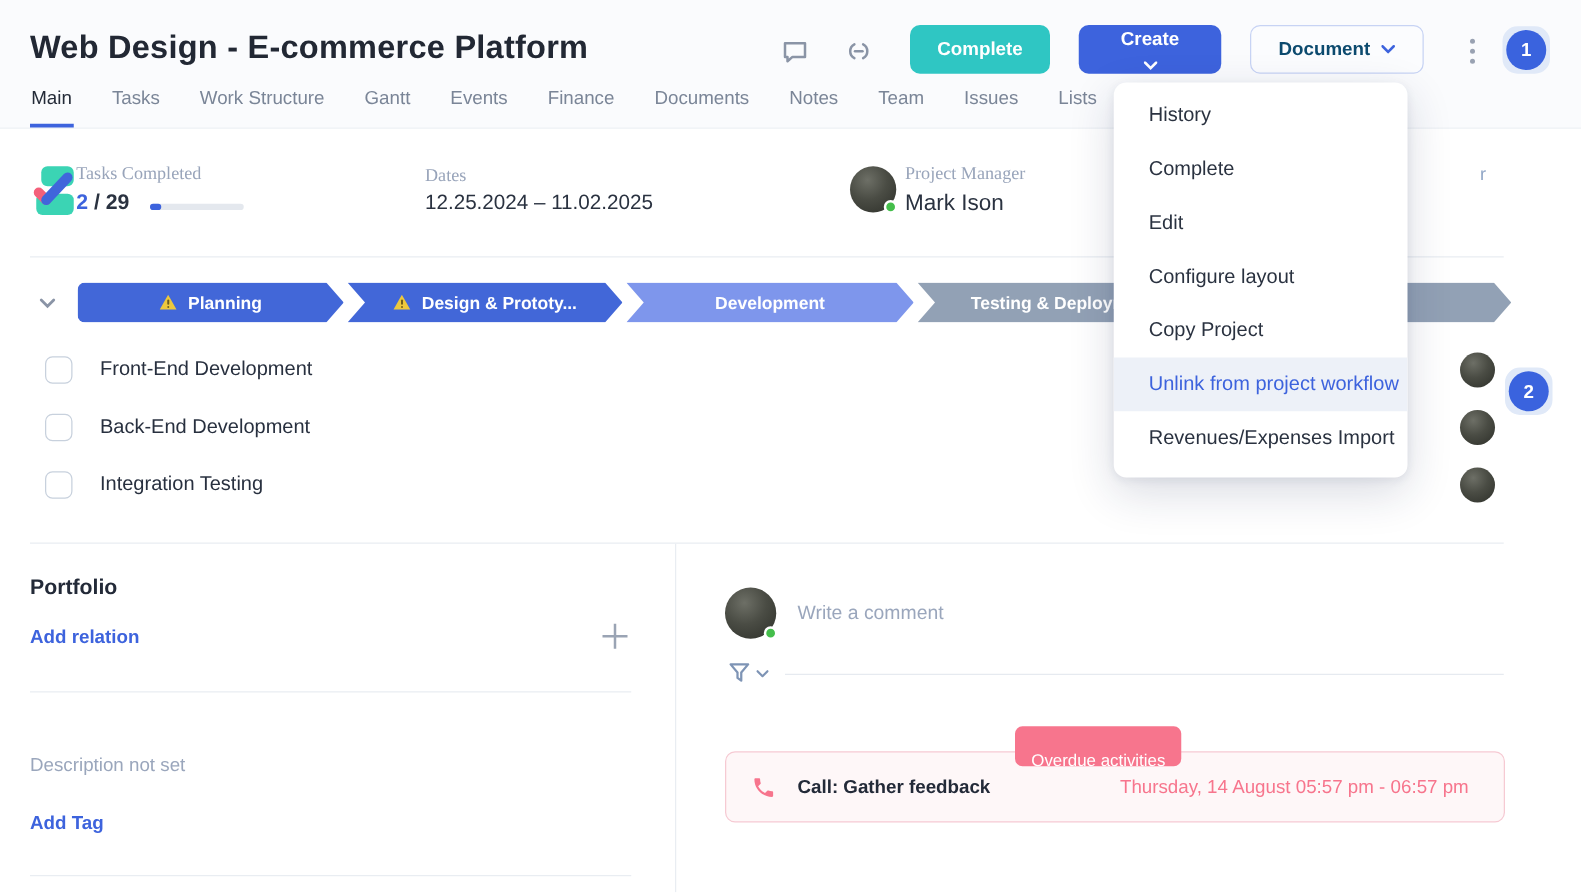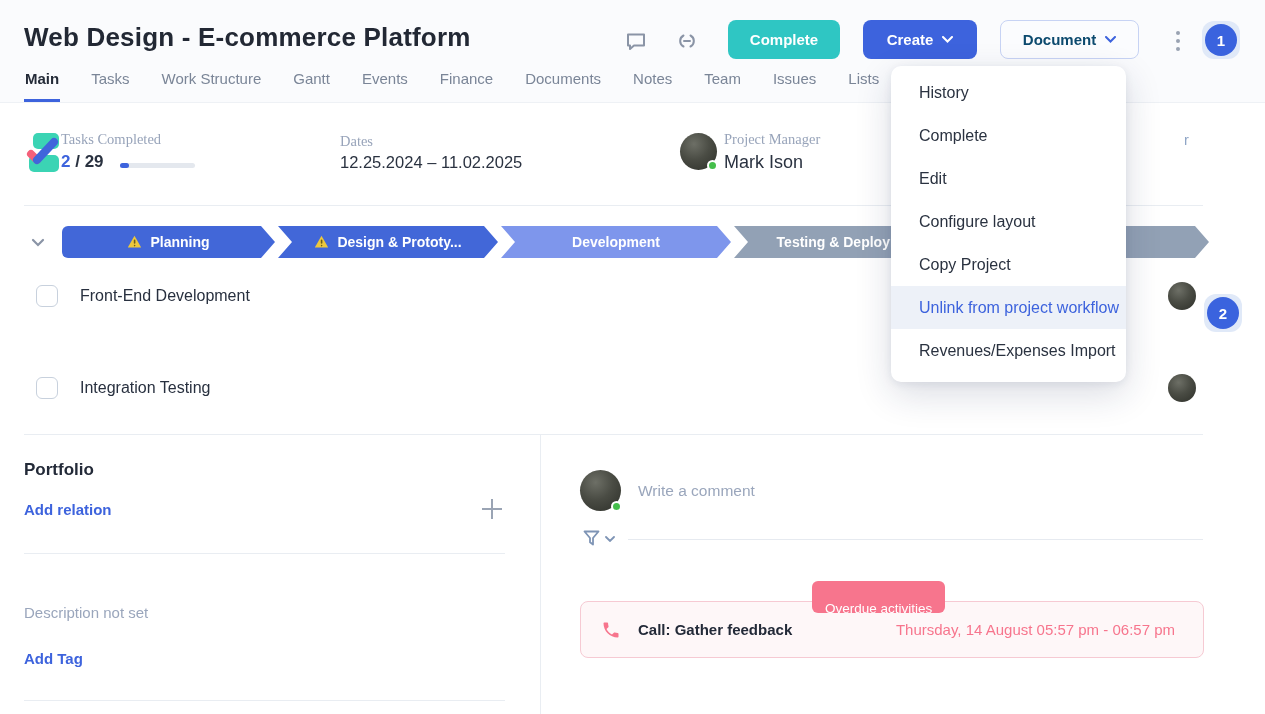--- a/index.html
+++ b/index.html
@@ -5,29 +5,29 @@
   * { margin:0; padding:0; box-sizing:border-box; }
   body { background:#fff; font-family:"Liberation Sans","DejaVu Sans",sans-serif; }
   .canvas { position:relative; width:1265px; height:714px; background:#fff; overflow:hidden; }
 
   
   .header { position:absolute; left:0; top:0; width:1265px; height:103px; background:#FAFBFD; border-bottom:1px solid #EEF1F5; }
   .title { position:absolute; left:24px; top:22px; font-size:26px; font-weight:700; color:#222834; letter-spacing:.2px; }
   .icon-btn { position:absolute; top:28px; width:26px; height:26px; display:flex; align-items:center; justify-content:center; cursor:pointer; }
   .btn { position:absolute; top:20px; height:39px; border-radius:8px; display:flex; align-items:center; justify-content:center; gap:9px; font-size:15px; font-weight:600; cursor:pointer; }
   .btn-complete { left:728px; width:112px; background:#2FC6C3; color:#fff; }
-  .btn-create { left:863px; width:114px; background:#3D63DD; color:#fff; }
+  .btn-create { left:863px; width:114px; background:#3D63DD; color:#fff;flex-direction:column; }
   .btn-document { left:1000px; width:139px; background:#FBFCFE; border:1.5px solid #C7D3F4; color:#0c4a6e; font-weight:600; }
   .kebab { position:absolute; left:1170px; top:27px; width:16px; height:28px; display:flex; flex-direction:column; align-items:center; justify-content:center; gap:4px; cursor:pointer; }
   .kebab i { width:4px; height:4px; border-radius:50%; background:#99A2B2; }
 
   
   .tabs { position:absolute; left:24px; bottom:0; display:flex; gap:30px; }
   .tab { font-size:15px; color:#7A8597; padding:0 1px 12px; cursor:pointer; border-bottom:3px solid transparent; }
-  .tab.active { color:#242B38; font-weight:700; border-bottom-color:#3D63DD;text-align:center; }
+  .tab.active { color:#242B38; font-weight:400; border-bottom-color:#3D63DD;text-align:center; }
 
   
   .lbl { font-size:14.5px; color:#98A4BA;font-family:Liberation Serif, serif; }
   .tasks-icon { position:absolute; left:22px; top:131px; }
   .tasks-label { position:absolute; left:61px; top:131px; }
   .tasks-count { position:absolute; left:61px; top:152px; font-size:17px; font-weight:700; color:#2A3240; }
   .tasks-count .done { color:#3D63DD; }
   .progress { position:absolute; left:120px; top:163px; width:75px; height:5px; border-radius:3px; background:#E4E8EE; }
   .progress i { display:block; width:9px; height:5px; border-radius:3px; background:#3D63DD; }
   .dates-label { position:absolute; left:340px; top:133px; }
@@ -204,20 +204,25 @@
     <div class="stage s-gray w5">
       <span></span>
     </div>
   </div>
 
   <div class="check-row" style="top:282px;">
     <div class="checkbox"></div>
     <div class="check-label">Front-End Development</div>
     <div class="avatar check-avatar"></div>
   </div>
+  <div class="check-row" style="top:328px;">
+    <div class="checkbox"></div>
+    <div class="check-label">Back-End Development</div>
+    <div class="avatar check-avatar"></div>
+  </div>
   <div class="check-row" style="top:374px;">
     <div class="checkbox"></div>
     <div class="check-label">Integration Testing</div>
     <div class="avatar check-avatar"></div>
   </div>
 
   <div class="divider-h" style="left:24px; top:434px; width:1179px;"></div>
   <div class="divider-v" style="left:540px; top:435px; height:279px;"></div>
 
   <div class="portfolio-title">Portfolio</div>

